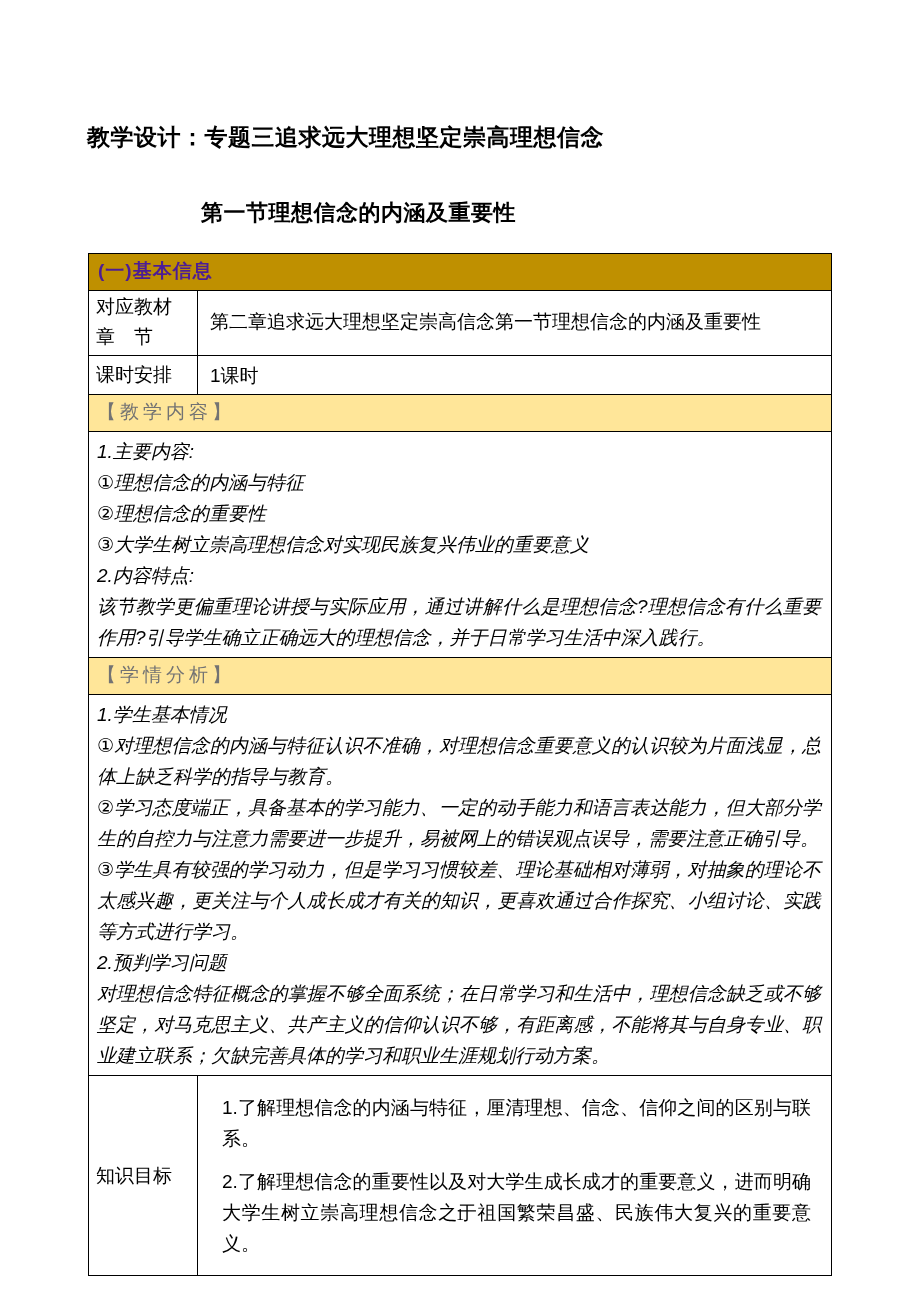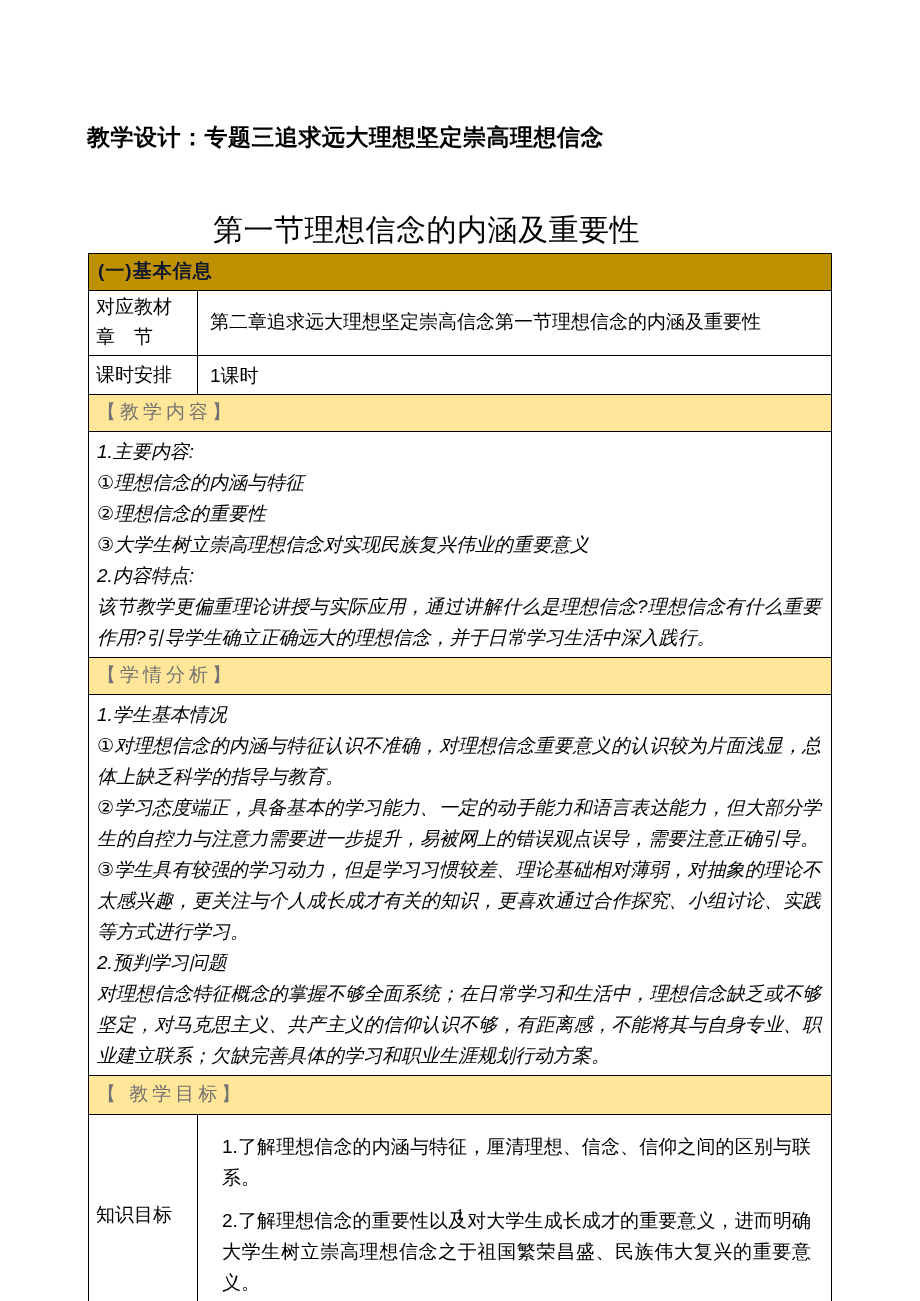--- a/index.html
+++ b/index.html
@@ -10,40 +10,40 @@
     font-family:"Liberation Sans","DejaVu Sans",sans-serif;
     color:#000;
   }
   .doc-title{
     position:absolute;left:87px;top:122px;
     font-size:23px;font-weight:bold;letter-spacing:0.5px;
     margin:0;white-space:nowrap;
   }
   .doc-subtitle{
     position:absolute;left:197px;top:194px;
-    font-size:30px;font-weight:normal;letter-spacing:0.5px;
-    margin:16px;white-space:nowrap;
+    font-size:22px;font-weight:bold;letter-spacing:0.5px;
+    margin:4px;white-space:nowrap;
   }
   table.plan{
     position:absolute;left:88px;top:253px;
     width:744px;
     border-collapse:collapse;
     table-layout:fixed;
     border:1px solid #8c8c8c;
   }
   table.plan td{
     border:1px solid #000;
     font-size:19px;
     vertical-align:middle;
     overflow:hidden;
   }
   col.c1{width:109px;}
   .dark-band{
     background:#BF9000;
-    color:#0f172a;
+    color:#4c1d95;
     font-weight:bold;
     font-size:20px;
     padding:4px 8px 6px 9px;
     letter-spacing:1px;
   }
   .light-band{
     background:#FFE699;
     color:#737373;
     font-size:19px;
     letter-spacing:4px;
@@ -139,23 +139,20 @@
     <td colspan="2" class="content-cell">
       <p>1.学生基本情况</p>
       <p>①对理想信念的内涵与特征认识不准确，对理想信念重要意义的认识较为片面浅显，总体上缺乏科学的指导与教育。</p>
       <p>②学习态度端正，具备基本的学习能力、一定的动手能力和语言表达能力，但大部分学生的自控力与注意力需要进一步提升，易被网上的错误观点误导，需要注意正确引导。</p>
       <p>③学生具有较强的学习动力，但是学习习惯较差、理论基础相对薄弱，对抽象的理论不太感兴趣，更关注与个人成长成才有关的知识，更喜欢通过合作探究、小组讨论、实践等方式进行学习。</p>
       <p>2.预判学习问题</p>
       <p>对理想信念特征概念的掌握不够全面系统；在日常学习和生活中，理想信念缺乏或不够坚定，对马克思主义、共产主义的信仰认识不够，有距离感，不能将其与自身专业、职业建立联系；欠缺完善具体的学习和职业生涯规划行动方案。</p>
     </td>
   </tr>
 
-  <tr style="height:39px;">
-    <td colspan="2" class="light-band">【 教学目标】</td>
-  </tr>
 
   <tr style="height:101px;">
     <td class="label-cell">知识目标</td>
     <td class="goal-cell">
       <p>1.了解理想信念的内涵与特征，厘清理想、信念、信仰之间的区别与联系。</p>
       <p>2.了解理想信念的重要性以及对大学生成长成才的重要意义，进而明确大学生树立崇高理想信念之于祖国繁荣昌盛、民族伟大复兴的重要意义。</p>
     </td>
   </tr>
 </tbody>
   </table>

